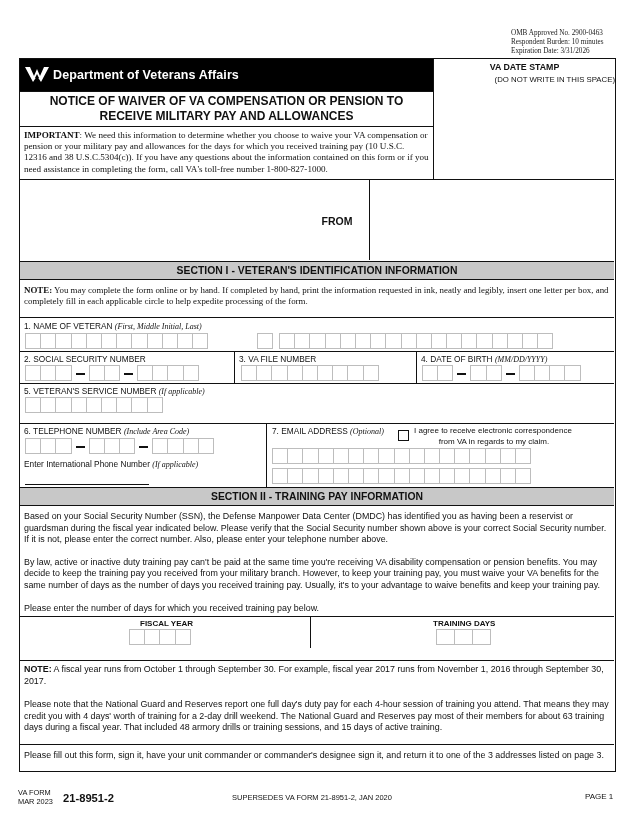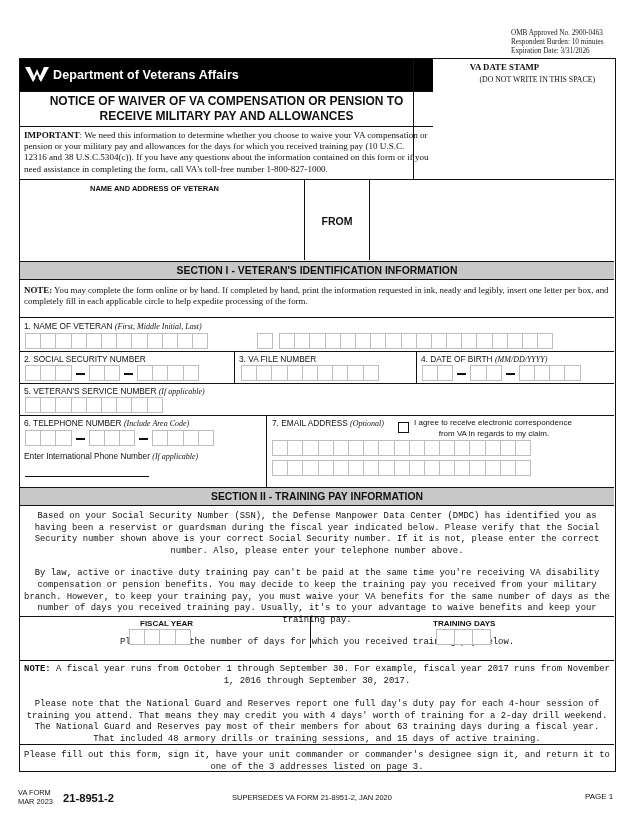--- a/index.html
+++ b/index.html
@@ -9,21 +9,21 @@
   .omb { position: absolute; left: 511px; top: 29px; font-family: "Liberation Serif", serif; font-size: 7.2px; line-height: 9px; color: #222; }
 
   .page { position: absolute; left: 19px; top: 58px; width: 597px; height: 714px; border: 1.6px solid #111; }
 
   .abs { position: absolute; }
 
   .header-bar { left: 0; top: 0; width: 413px; height: 32px; background: #000; color: #fff; }
   .header-bar .logo { position: absolute; left: 4px; top: 5px; width: 26px; height: 20px; }
   .header-bar .dept { position: absolute; left: 33px; top: 9px; font-size: 12.5px; font-weight: bold; letter-spacing: 0.1px; }
 
-  .stamp { left: 393px; top: 0; width: 182px; height: 120px; border-left: 1.6px solid #111; font-family: Liberation Serif, serif; }
+  .stamp { left: 413px; top: 0; width: 182px; height: 120px; border-left: 1.6px solid #111; }
   .stamp .t1 { text-align: center; font-size: 8.8px; font-weight: bold; margin-top: 3px; }
   .stamp .t2 { text-align: right; font-size: 7.8px; margin-top: 3px; }
 
   .title { left: 0; top: 32px; width: 413px; height: 35px; border-top: 1.2px solid #111; text-align: center; font-weight: bold; font-size: 12px; line-height: 15px; padding-top: 2px; }
 
   .important { left: 0; top: 67px; width: 413px; height: 53px; border-top: 1.2px solid #111; font-family: "Liberation Serif", serif; font-size: 9.1px; line-height: 11.2px; padding: 3px 4px; }
   .important b { font-weight: bold; }
 
   .tofrom { left: 0; top: 120px; width: 594px; height: 82px; border-top: 1.6px solid #111; }
   .tofrom .cell { position: absolute; top: 0; height: 80px; }
@@ -48,21 +48,21 @@
   .dash { width: 11px; height: 16px; position: relative; margin: 0 3px 0 4px; }
   .dash::after { content: ""; position: absolute; left: 1px; right: 1px; top: 8px; height: 2px; background: #111; }
 
   .vline { position: absolute; top: 0; width: 0; border-left: 1.2px solid #111; }
 
   .checkbox { position: absolute; width: 11px; height: 11px; border: 1.3px solid #111; background: #fff; }
   .agree { position: absolute; font-size: 8px; line-height: 10.5px; color: #111; }
 
   .intl-line { position: absolute; height: 0; border-top: 1.2px solid #111; }
 
-  .para { font-family: Liberation Mono, monospace; font-size: 8.9px; line-height: 11.6px; color: #111; text-align: center; }
+  .para { font-family: Liberation Sans, sans-serif; font-size: 8.9px; line-height: 11.6px; color: #111; }
 
   .fy-row { left: 0; width: 594px; height: 32px; border-top: 1.6px solid #111; }
   .fy-row .lbl { position: absolute; font-size: 8px; font-weight: bold; }
 
   .footer { position: absolute; top: 784px; left: 0; width: 633px; height: 40px; }
   .footer .vaform { position: absolute; left: 18px; top: 5px; font-size: 7.4px; line-height: 8.8px; }
   .footer .formno { position: absolute; left: 63px; top: 8px; font-size: 11.2px; font-weight: bold; }
   .footer .supersedes { position: absolute; left: 232px; top: 9px; font-size: 7.5px; }
   .footer .pagenum { position: absolute; left: 585px; top: 8px; font-size: 8px; }
 </style>
@@ -93,23 +93,20 @@
   <div class="abs title">
     <div>NOTICE OF WAIVER OF VA COMPENSATION OR PENSION TO</div>
     <div>RECEIVE MILITARY PAY AND ALLOWANCES</div>
   </div>
 
   <div class="abs important">
     <b>IMPORTANT</b><span>:  We need this information to determine whether you choose to waive your VA compensation or pension or your military pay and allowances for the days for which you received training pay (10 U.S.C. 12316 and 38 U.S.C.5304(c)).  If you have any questions about the information contained on this form or if you need assistance in completing the form, call VA's toll-free number 1-800-827-1000.</span>
   </div>
 
   <div class="abs tofrom">
-    <div class="cell c-name">
-      <div class="lbl-small">NAME AND ADDRESS OF VETERAN</div>
-    </div>
     <div class="cell c-from">
       <div class="lbl-big">FROM</div>
     </div>
     <div class="cell c-addr"></div>
   </div>
 
   <div class="abs note" style="top:223px; height:35px;">
     <b>NOTE:</b><span> You may complete the form online or by hand. If completed by hand, print the information requested in ink, neatly and legibly, insert one letter per box, and completely fill in each applicable circle to help expedite processing of the form.</span>
   </div>
 
@@ -208,21 +205,21 @@
         <div class="box"></div>
         <div class="box"></div>
         <div class="box"></div>
         <div class="box"></div>
         <div class="box"></div>
         <div class="box"></div>
         <div class="box"></div>
       </div>
   </div>
 
-  <div class="abs row" style="top:356px; height:87px;">
+  <div class="abs row" style="top:364px; height:87px;">
     <div class="vline" style="left:246px; height:71px;"></div>
     <div class="flabel" style="left:4px; top:2px;"><span>6. TELEPHONE NUMBER</span> <i>(Include Area Code)</i></div>
     <div class="boxes" id="phone" style="left:5px; top:14px;">
         <div class="box"></div>
         <div class="box"></div>
         <div class="box"></div>
         <div class="dash"></div>
         <div class="box"></div>
         <div class="box"></div>
         <div class="box"></div>

